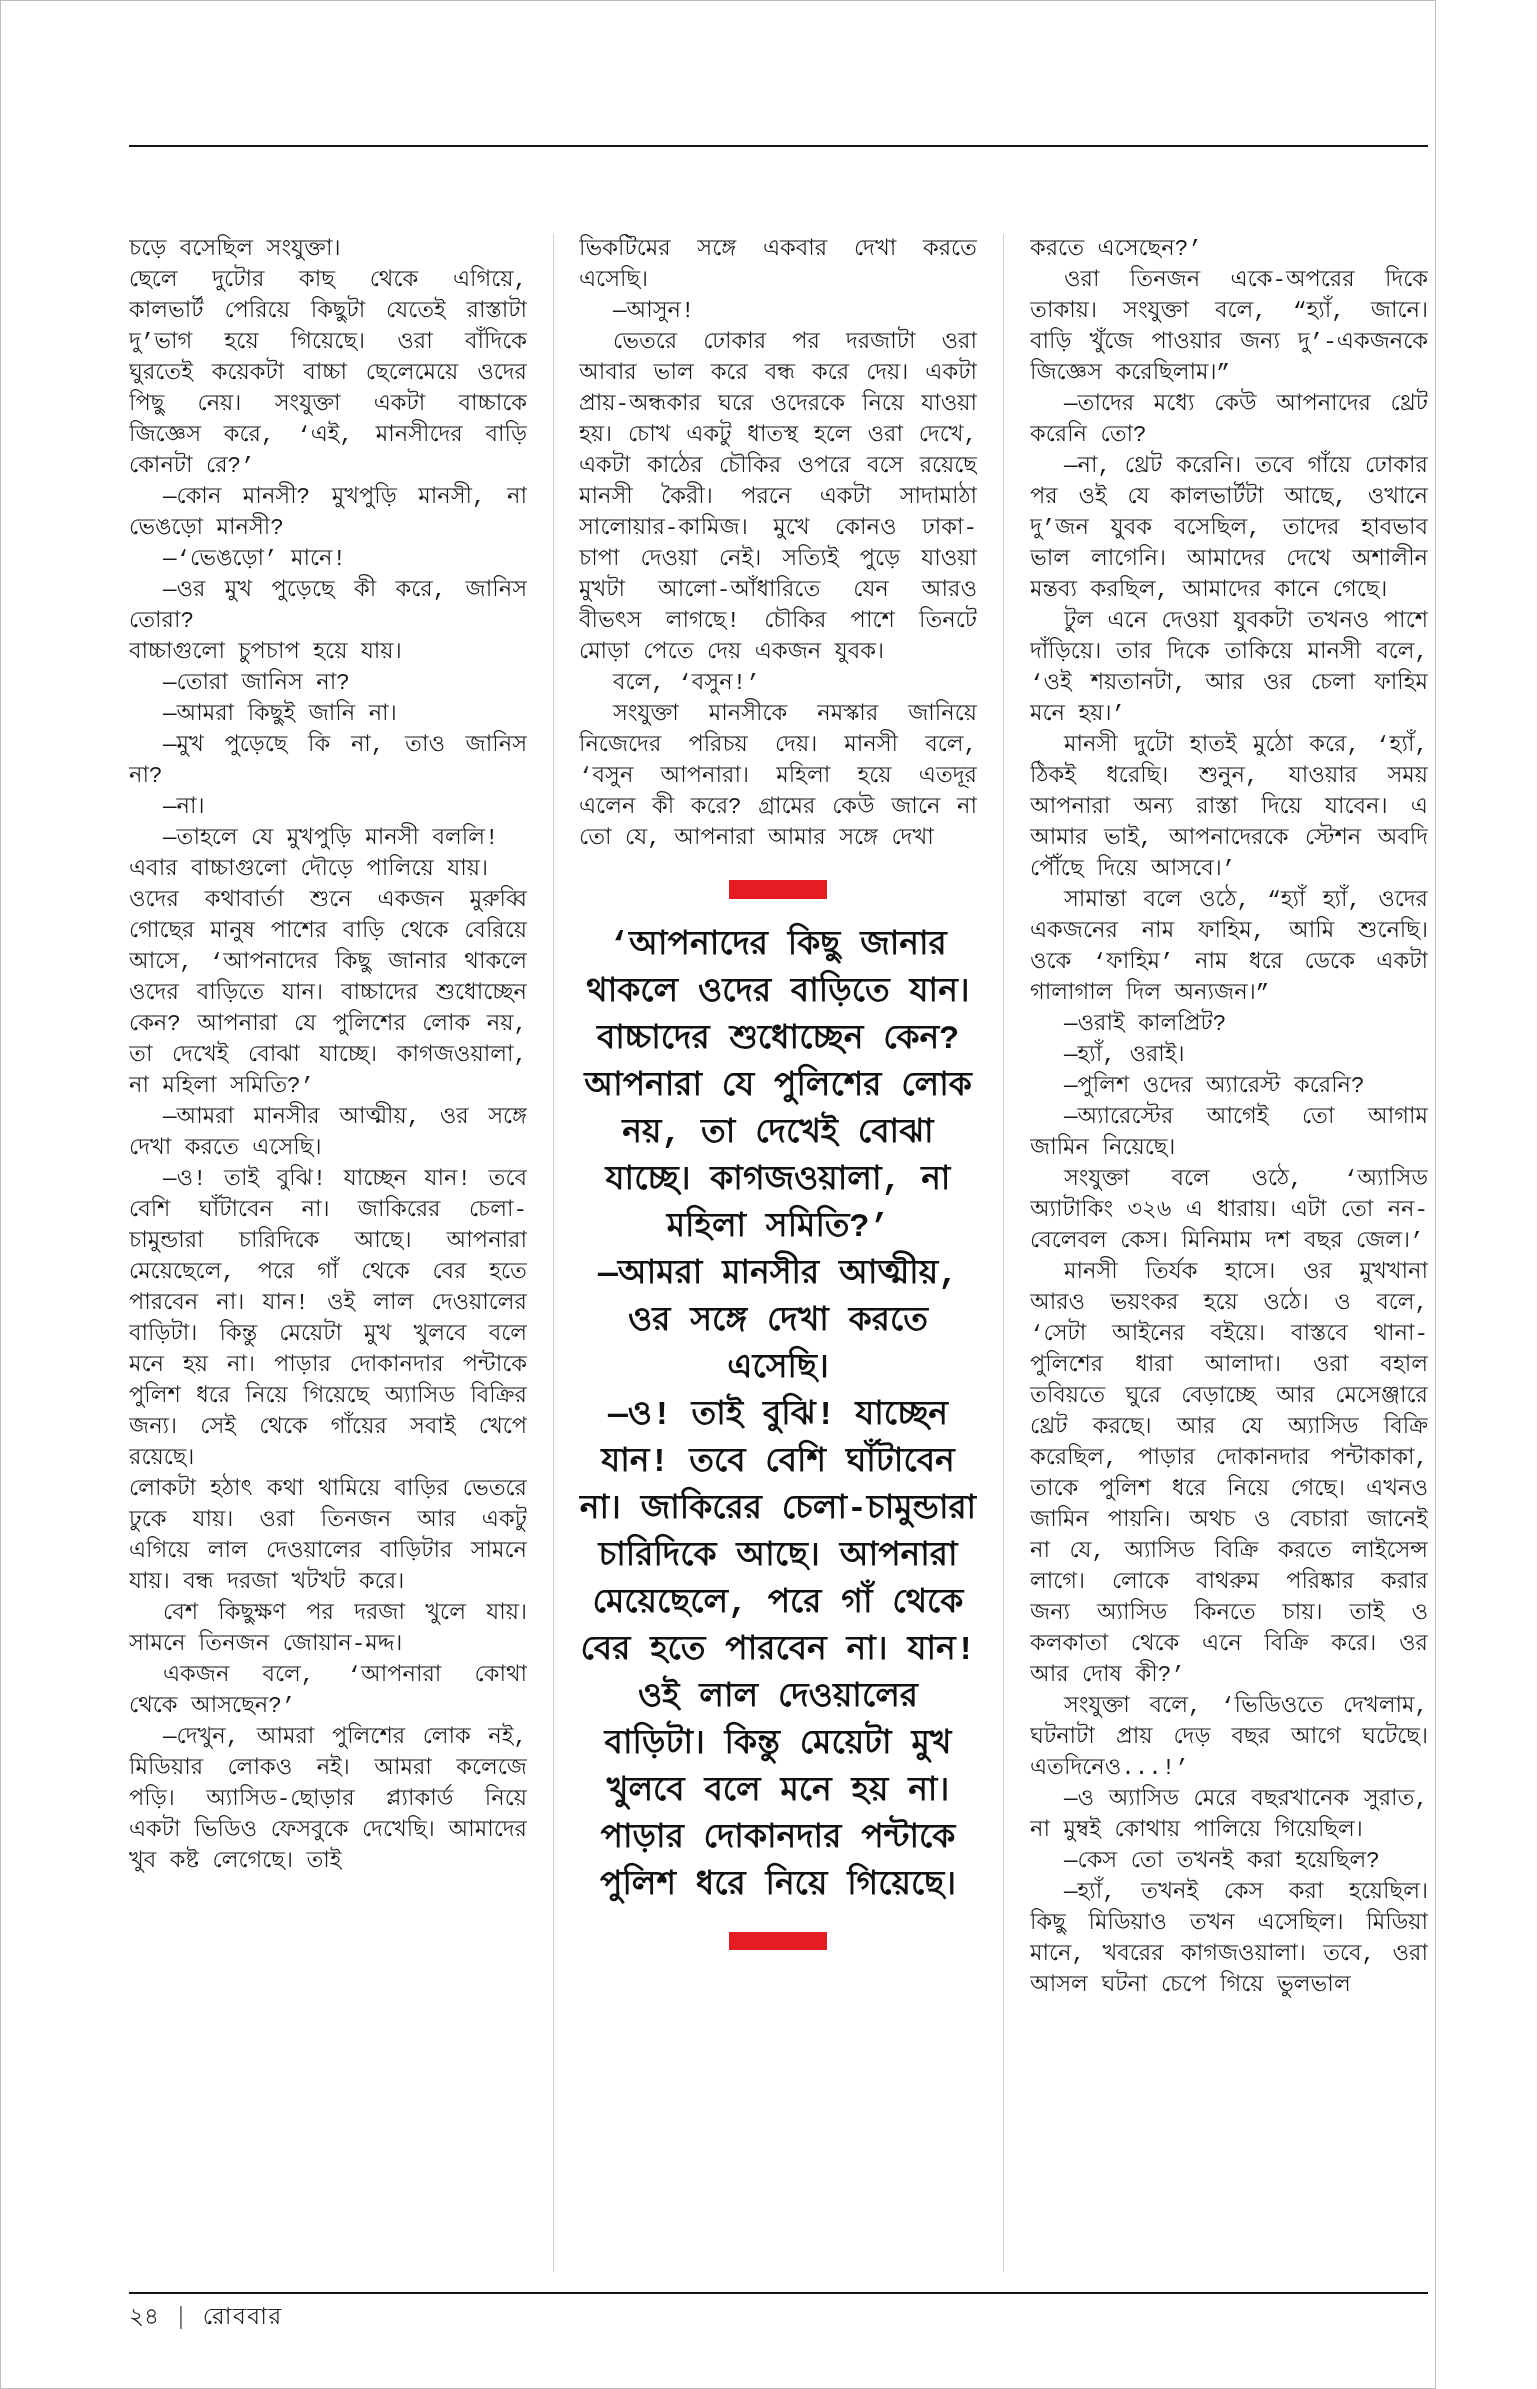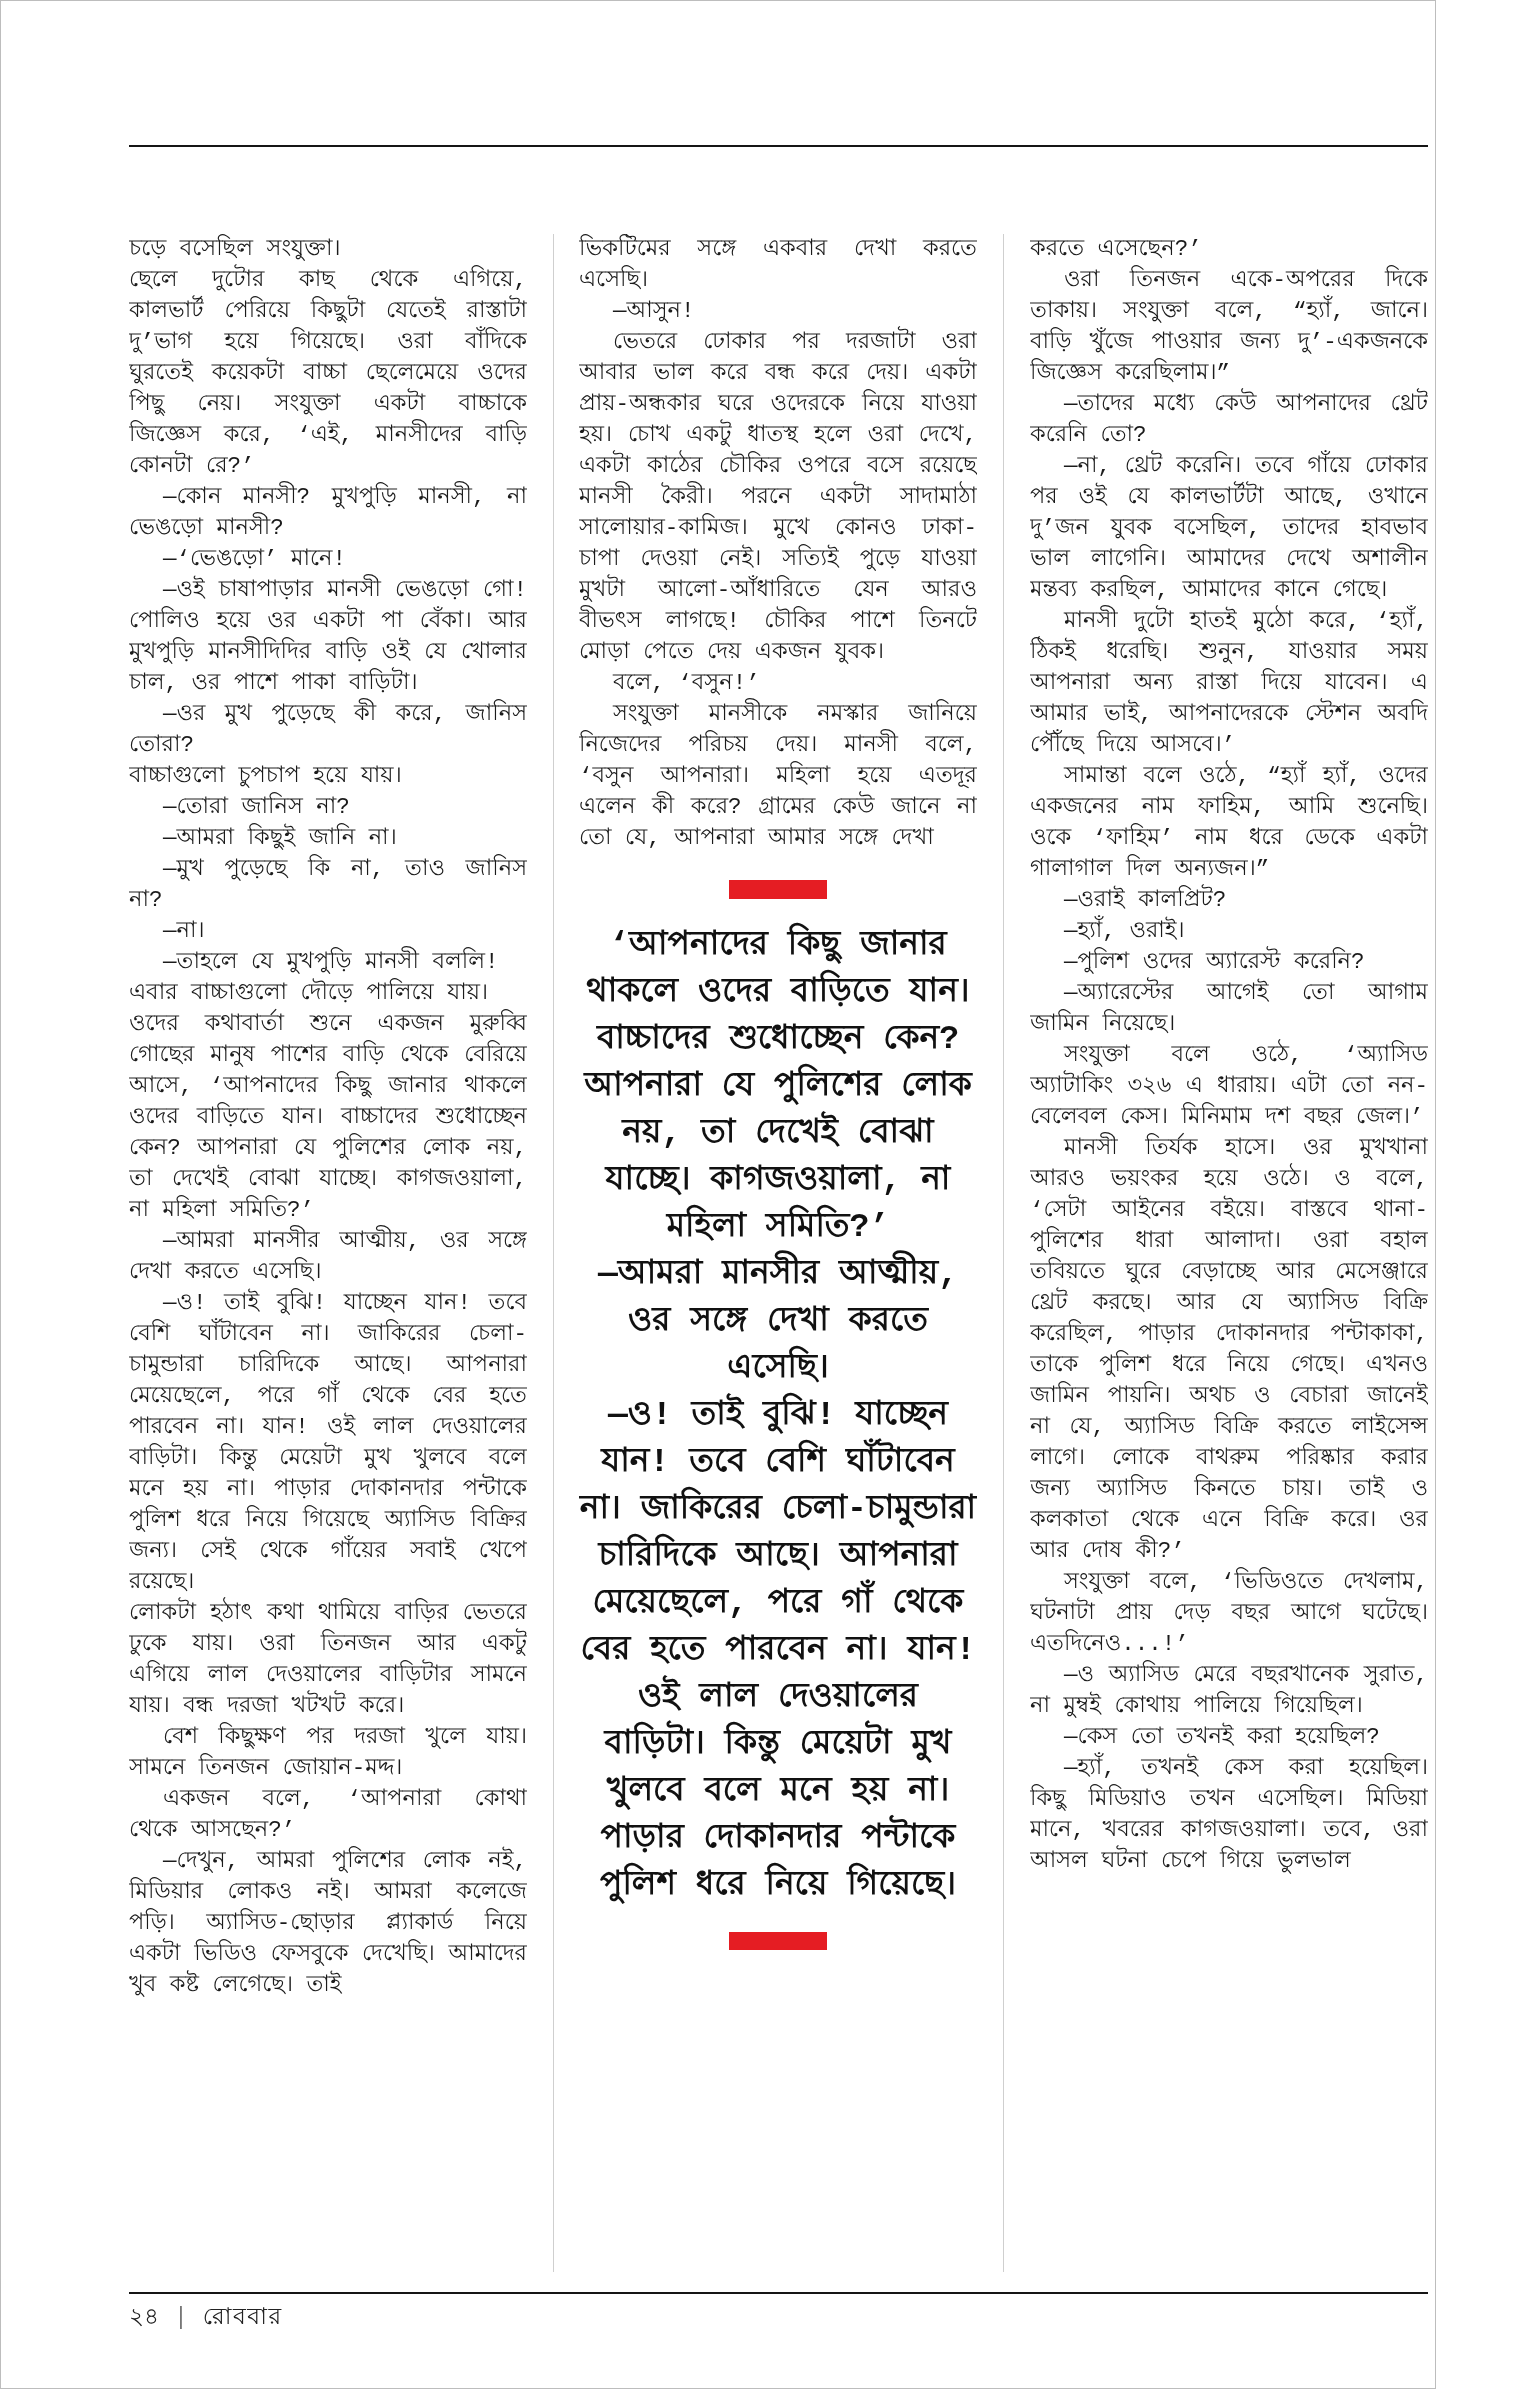--- a/index.html
+++ b/index.html
@@ -82,21 +82,20 @@
   <div class="col-divider divider-2"></div>
 
   <div class="columns">
 
     <div class="col col-left">
       <div>
           <p class="para ni">চড়ে বসেছিল সংযুক্তা।</p>
           <p class="para ni">ছেলে দুটোর কাছ থেকে এগিয়ে, কালভার্ট পেরিয়ে কিছুটা যেতেই রাস্তাটা দু’ভাগ হয়ে গিয়েছে। ওরা বাঁদিকে ঘুরতেই কয়েকটা বাচ্চা ছেলেমেয়ে ওদের পিছু নেয়। সংযুক্তা একটা বাচ্চাকে জিজ্ঞেস করে, ‘এই, মানসীদের বাড়ি কোনটা রে?’</p>
           <p class="para">—কোন মানসী? মুখপুড়ি মানসী, না ভেঙড়ো মানসী?</p>
           <p class="para">—‘ভেঙড়ো’ মানে!</p>
-          <p class="para">—ওই চাষাপাড়ার মানসী ভেঙড়ো গো! পোলিও হয়ে ওর একটা পা বেঁকা। আর মুখপুড়ি মানসীদিদির বাড়ি ওই যে খোলার চাল, ওর পাশে পাকা বাড়িটা।</p>
           <p class="para">—ওর মুখ পুড়েছে কী করে, জানিস তোরা?</p>
           <p class="para ni">বাচ্চাগুলো চুপচাপ হয়ে যায়।</p>
           <p class="para">—তোরা জানিস না?</p>
           <p class="para">—আমরা কিছুই জানি না।</p>
           <p class="para">—মুখ পুড়েছে কি না, তাও জানিস না?</p>
           <p class="para">—না।</p>
           <p class="para">—তাহলে যে মুখপুড়ি মানসী বললি!</p>
           <p class="para ni">এবার বাচ্চাগুলো দৌড়ে পালিয়ে যায়।</p>
           <p class="para ni">ওদের কথাবার্তা শুনে একজন মুরুব্বি গোছের মানুষ পাশের বাড়ি থেকে বেরিয়ে আসে, ‘আপনাদের কিছু জানার থাকলে ওদের বাড়িতে যান। বাচ্চাদের শুধোচ্ছেন কেন? আপনারা যে পুলিশের লোক নয়, তা দেখেই বোঝা যাচ্ছে। কাগজওয়ালা, না মহিলা সমিতি?’</p>
           <p class="para">—আমরা মানসীর আত্মীয়, ওর সঙ্গে দেখা করতে এসেছি।</p>
@@ -126,20 +125,21 @@
         <div class="pq-bar bottom"></div>
       </div>
     </div>
 
     <div class="col col-right">
       <div>
           <p class="para ni">করতে এসেছেন?’</p>
           <p class="para">ওরা তিনজন একে-অপরের দিকে তাকায়। সংযুক্তা বলে, “হ্যাঁ, জানে। বাড়ি খুঁজে পাওয়ার জন্য দু’-একজনকে জিজ্ঞেস করেছিলাম।”</p>
           <p class="para">—তাদের মধ্যে কেউ আপনাদের থ্রেট করেনি তো?</p>
           <p class="para">—না, থ্রেট করেনি। তবে গাঁয়ে ঢোকার পর ওই যে কালভার্টটা আছে, ওখানে দু’জন যুবক বসেছিল, তাদের হাবভাব ভাল লাগেনি। আমাদের দেখে অশালীন মন্তব্য করছিল, আমাদের কানে গেছে।</p>
+          <p class="para">টুল এনে দেওয়া যুবকটা তখনও পাশে দাঁড়িয়ে। তার দিকে তাকিয়ে মানসী বলে, ‘ওই শয়তানটা, আর ওর চেলা ফাহিম মনে হয়।’</p>
           <p class="para">মানসী দুটো হাতই মুঠো করে, ‘হ্যাঁ, ঠিকই ধরেছি। শুনুন, যাওয়ার সময় আপনারা অন্য রাস্তা দিয়ে যাবেন। এ আমার ভাই, আপনাদেরকে স্টেশন অবদি পৌঁছে দিয়ে আসবে।’</p>
           <p class="para">সামান্তা বলে ওঠে, “হ্যাঁ হ্যাঁ, ওদের একজনের নাম ফাহিম, আমি শুনেছি। ওকে ‘ফাহিম’ নাম ধরে ডেকে একটা গালাগাল দিল অন্যজন।”</p>
           <p class="para">—ওরাই কালপ্রিট?</p>
           <p class="para">—হ্যাঁ, ওরাই।</p>
           <p class="para">—পুলিশ ওদের অ্যারেস্ট করেনি?</p>
           <p class="para">—অ্যারেস্টের আগেই তো আগাম জামিন নিয়েছে।</p>
           <p class="para">সংযুক্তা বলে ওঠে, ‘অ্যাসিড অ্যাটাকিং ৩২৬ এ ধারায়। এটা তো নন-বেলেবল কেস। মিনিমাম দশ বছর জেল।’</p>
           <p class="para">মানসী তির্যক হাসে। ওর মুখখানা আরও ভয়ংকর হয়ে ওঠে। ও বলে, ‘সেটা আইনের বইয়ে। বাস্তবে থানা-পুলিশের ধারা আলাদা। ওরা বহাল তবিয়তে ঘুরে বেড়াচ্ছে আর মেসেঞ্জারে থ্রেট করছে। আর যে অ্যাসিড বিক্রি করেছিল, পাড়ার দোকানদার পন্টাকাকা, তাকে পুলিশ ধরে নিয়ে গেছে। এখনও জামিন পায়নি। অথচ ও বেচারা জানেই না যে, অ্যাসিড বিক্রি করতে লাইসেন্স লাগে। লোকে বাথরুম পরিষ্কার করার জন্য অ্যাসিড কিনতে চায়। তাই ও কলকাতা থেকে এনে বিক্রি করে। ওর আর দোষ কী?’</p>
           <p class="para">সংযুক্তা বলে, ‘ভিডিওতে দেখলাম, ঘটনাটা প্রায় দেড় বছর আগে ঘটেছে। এতদিনেও...!’</p>
           <p class="para">—ও অ্যাসিড মেরে বছরখানেক সুরাত, না মুম্বই কোথায় পালিয়ে গিয়েছিল।</p>

